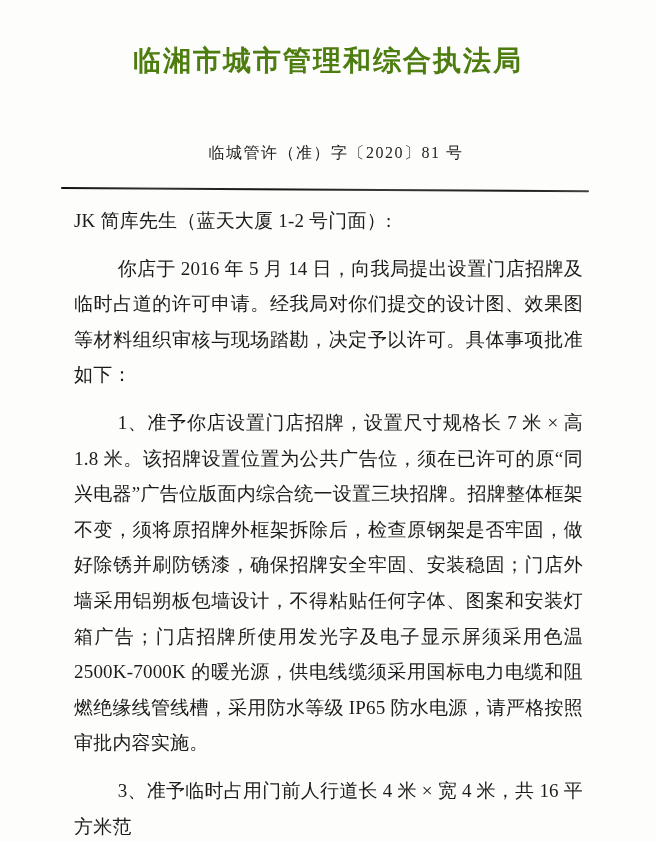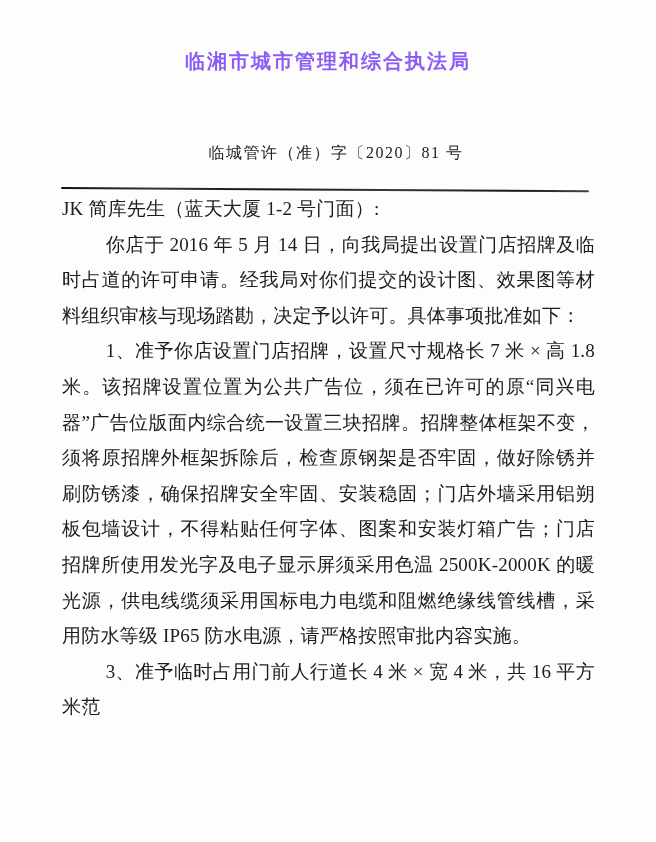--- a/index.html
+++ b/index.html
@@ -17,22 +17,22 @@
   }
   .titles {
     position: absolute;
     top: 40px;
     left: 0;
     right: 0;
     text-align: center;
   }
   .title-line {
     font-weight: bold;
-    color: #8b5cf6;
-    font-size: 20px;
+    color: #4d7c0f;
+    font-size: 28px;
     line-height: 42px;
     letter-spacing: 2px;
     white-space: nowrap;
     font-family: Liberation Serif, serif;
   }
   .doc-number {
     position: absolute;
     top: 143px;
     left: 16px;
     right: 0;
@@ -58,21 +58,21 @@
     top: 191px;
     left: 62px;
     width: 533px;
     font-size: 19px;
     line-height: 35.6px;
     letter-spacing: 0.2px;
     color: #1c1c1c;
     text-align: justify;
   }
   .doc-body p {
-    margin: 0;
+    margin: 12px;
     padding: 0;
   }
   .para {
     text-indent: 2.3em;
   }
 </style>
 </head>
 <body>
 
 <div class="page">
@@ -81,17 +81,17 @@
     <div class="title-line">临湘市城市管理和综合执法局</div>
   </div>
 
   <div class="doc-number">临城管许（准）字〔2020〕81 号</div>
 
   <div class="separator"></div>
 
   <div class="doc-body">
     <p class="addressee">JK 简库先生（蓝天大厦 1-2 号门面）:</p>
     <p class="para">你店于 2016 年 5 月 14 日，向我局提出设置门店招牌及临时占道的许可申请。经我局对你们提交的设计图、效果图等材料组织审核与现场踏勘，决定予以许可。具体事项批准如下：</p>
-    <p class="para">1、准予你店设置门店招牌，设置尺寸规格长 7 米 × 高 1.8 米。该招牌设置位置为公共广告位，须在已许可的原“同兴电器”广告位版面内综合统一设置三块招牌。招牌整体框架不变，须将原招牌外框架拆除后，检查原钢架是否牢固，做好除锈并刷防锈漆，确保招牌安全牢固、安装稳固；门店外墙采用铝朔板包墙设计，不得粘贴任何字体、图案和安装灯箱广告；门店招牌所使用发光字及电子显示屏须采用色温 2500K-2000K 的暖光源，供电线缆须采用国标电力电缆和阻燃绝缘线管线槽，采用防水等级 IP65 防水电源，请严格按照审批内容实施。</p>
+    <p class="para">1、准予你店设置门店招牌，设置尺寸规格长 7 米 × 高 1.8 米。该招牌设置位置为公共广告位，须在已许可的原“同兴电器”广告位版面内综合统一设置三块招牌。招牌整体框架不变，须将原招牌外框架拆除后，检查原钢架是否牢固，做好除锈并刷防锈漆，确保招牌安全牢固、安装稳固；门店外墙采用铝朔板包墙设计，不得粘贴任何字体、图案和安装灯箱广告；门店招牌所使用发光字及电子显示屏须采用色温 2500K-7000K 的暖光源，供电线缆须采用国标电力电缆和阻燃绝缘线管线槽，采用防水等级 IP65 防水电源，请严格按照审批内容实施。</p>
     <p class="para">3、准予临时占用门前人行道长 4 米 × 宽 4 米，共 16 平方米范</p>
   </div>
 
 </div>
 
 </body></html>

